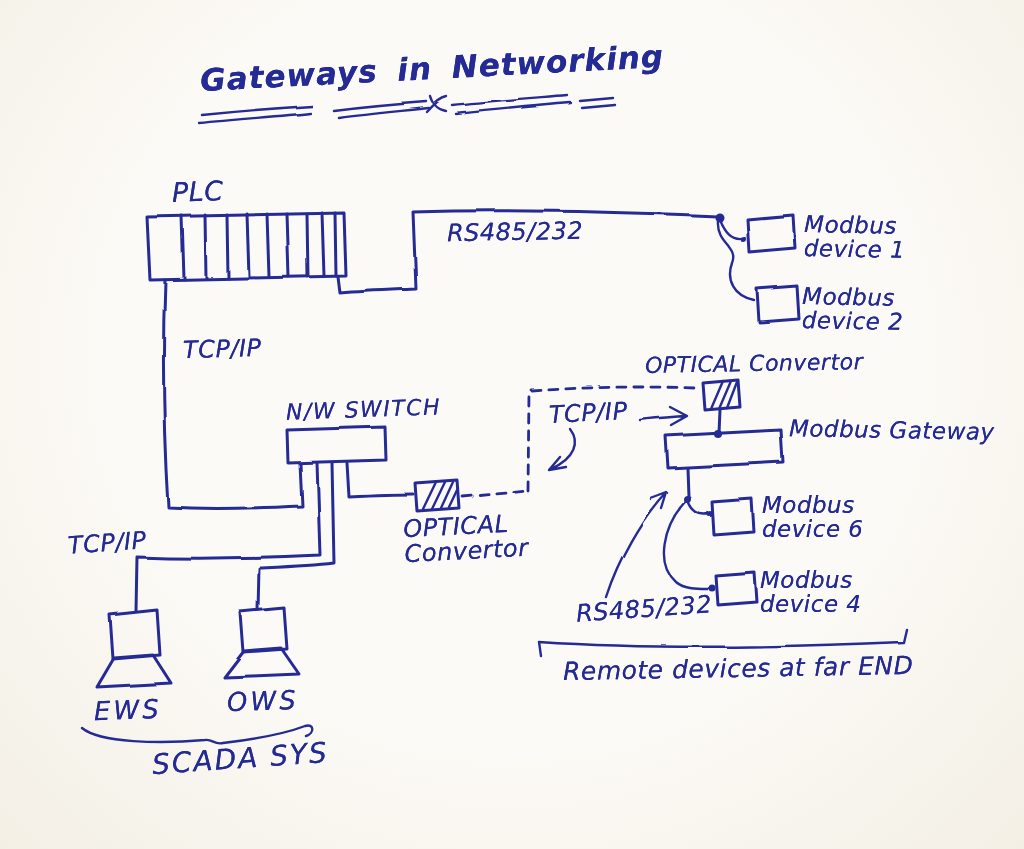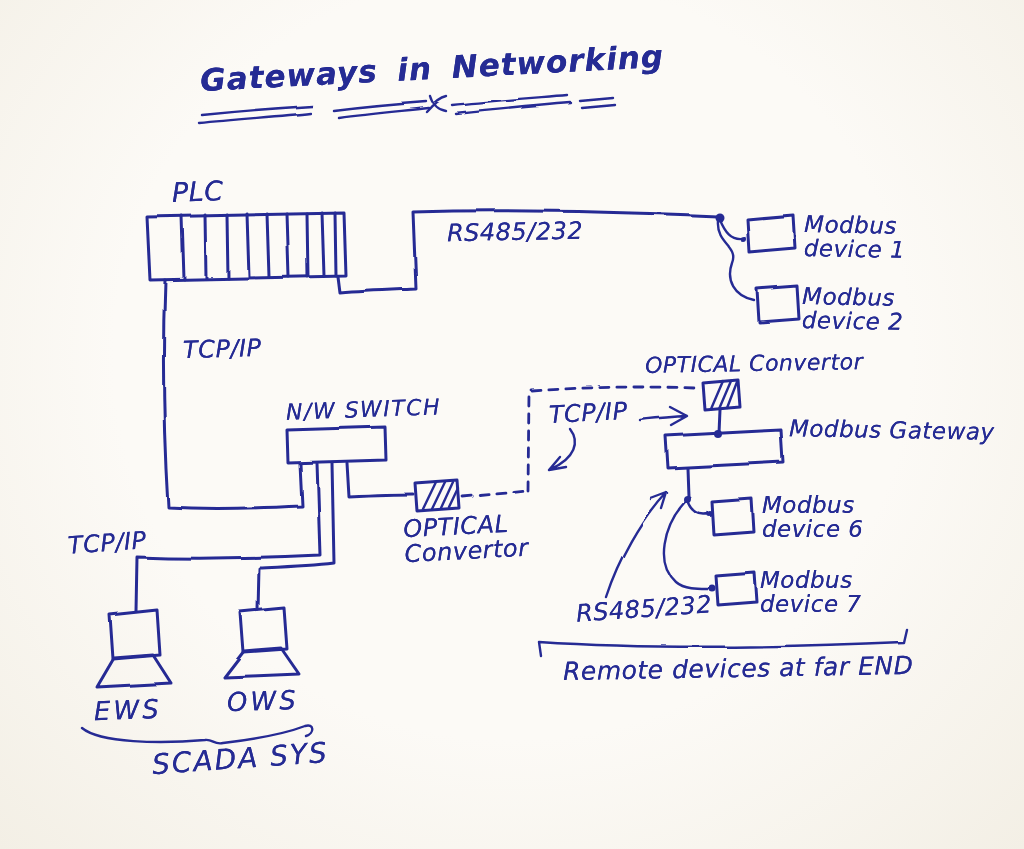--- a/index.html
+++ b/index.html
@@ -126,21 +126,21 @@
     <span>device 2</span>
   </div>
 
   <div class="lbl" style="left:762px; top:493px; font-size:23px;">
     <span>Modbus</span>
     <span>device 6</span>
   </div>
 
   <div class="lbl" style="left:760px; top:568px; font-size:23px;">
     <span>Modbus</span>
-    <span>device 7</span>
+    <span>device 4</span>
   </div>
 
   <div class="lbl" style="left:576px; top:597px; font-size:24px; transform:rotate(-4deg);">RS485/232</div>
 
   <div class="lbl" style="left:563px; top:656px; font-size:25px; transform:rotate(-1deg);">Remote devices at far END</div>
 
   <div class="lbl" style="left:68px; top:531px; font-size:24px; transform:rotate(-4deg);">TCP/IP</div>
 
   <div class="lbl" style="left:94px; top:697px; font-size:26px; letter-spacing:3px; transform:rotate(-2deg);">EWS</div>
 

